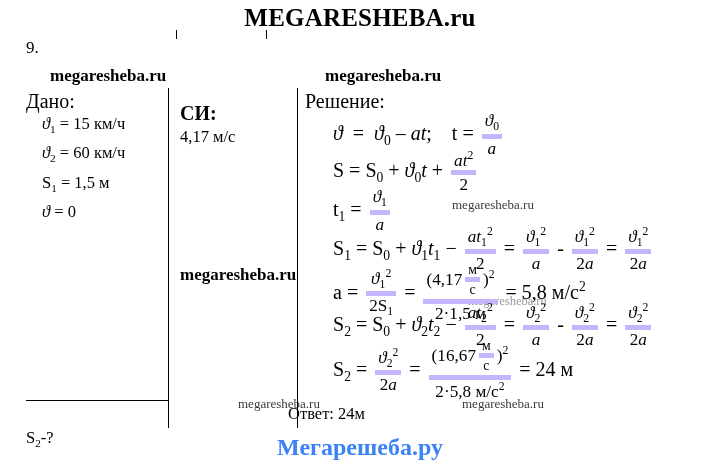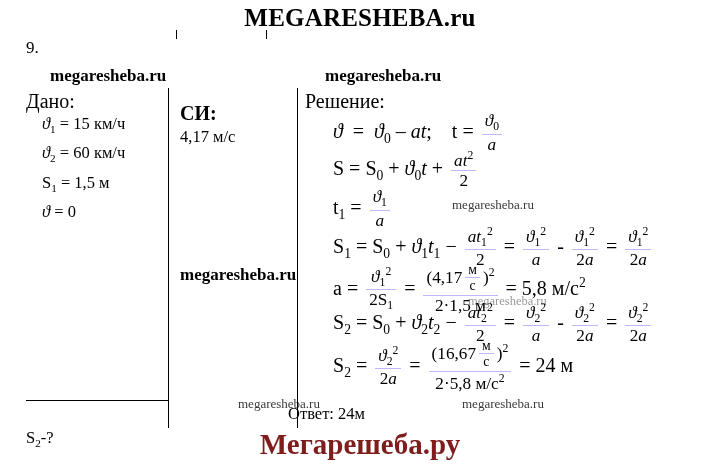--- a/index.html
+++ b/index.html
@@ -36,22 +36,22 @@
     color: #000000;
   }
   .wm-bottom {
     position: absolute;
     bottom: 4px;
     left: 0;
     width: 720px;
     text-align: center;
     font-family: "Liberation Serif", serif;
     font-weight: bold;
-    font-size: 29px;
-    color: #7f1d1d;
+    font-size: 24px;
+    color: #3b82f6;
   }
   .wm-small {
     position: absolute;
     font-family: "Liberation Serif", serif;
     font-size: 13px;
     color: #3a3a3a;
     white-space: nowrap;
   }
   .wm-small.big {
     font-size: 17px;
@@ -146,21 +146,21 @@
     text-align: center;
     font-size: 0.86em;
     line-height: 1.12;
     margin: 0 3px;
     position: relative;
     top: -1px;
   }
   .frac .num {
     display: block;
     padding: 0 3px;
-    border-bottom: 1px solid #c4b5fd;
+    border-bottom: 5px solid #c4b5fd;
   }
   .frac .den {
     display: block;
     padding: 0 3px;
   }
   sup.s { font-size: 0.68em; vertical-align: super; }
   sub.s { font-size: 0.68em; vertical-align: sub; }
   .unit { font-style: normal; }
 </style>
 </head>

